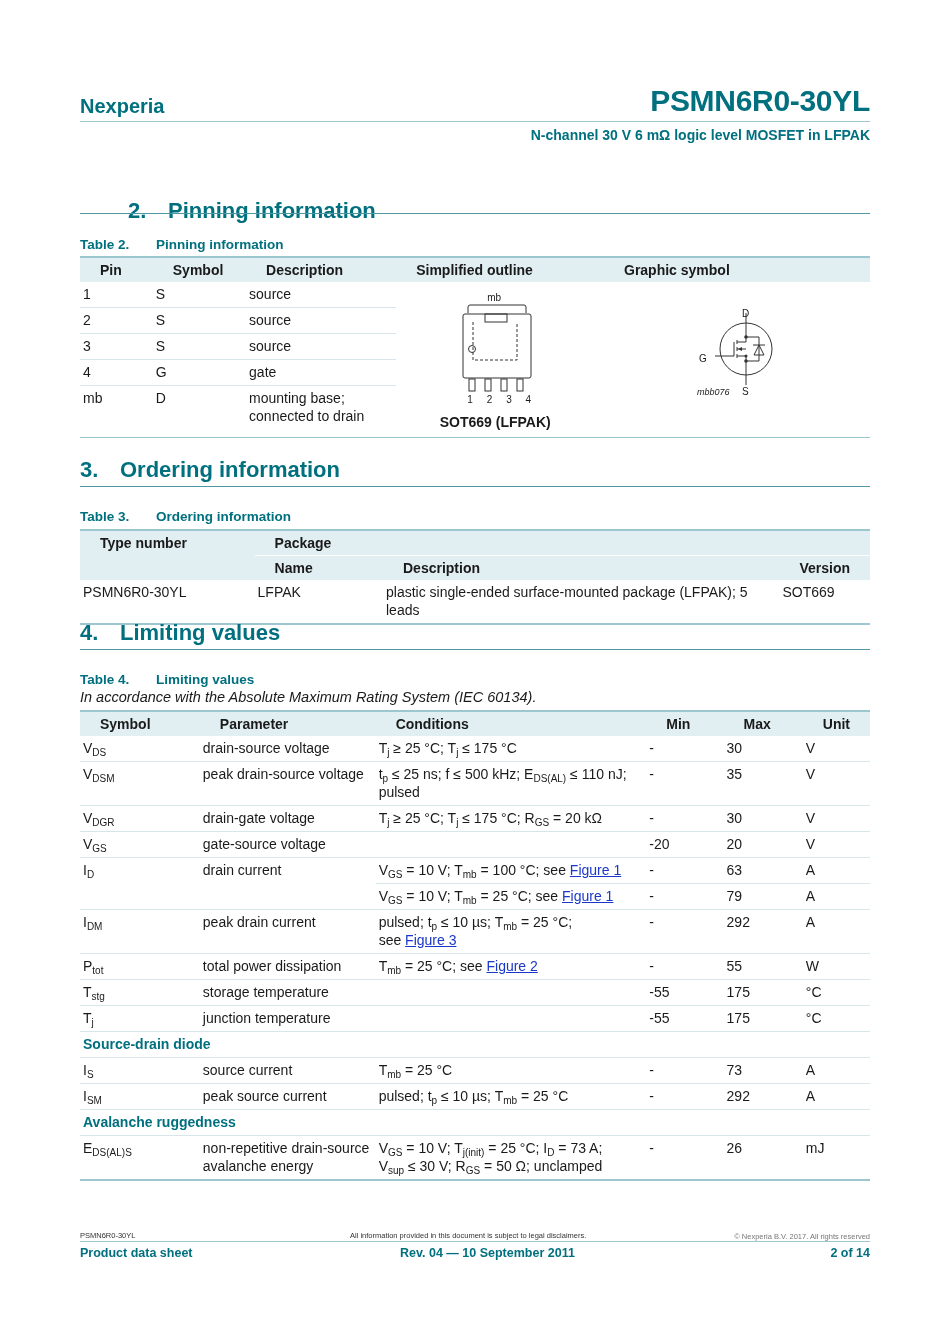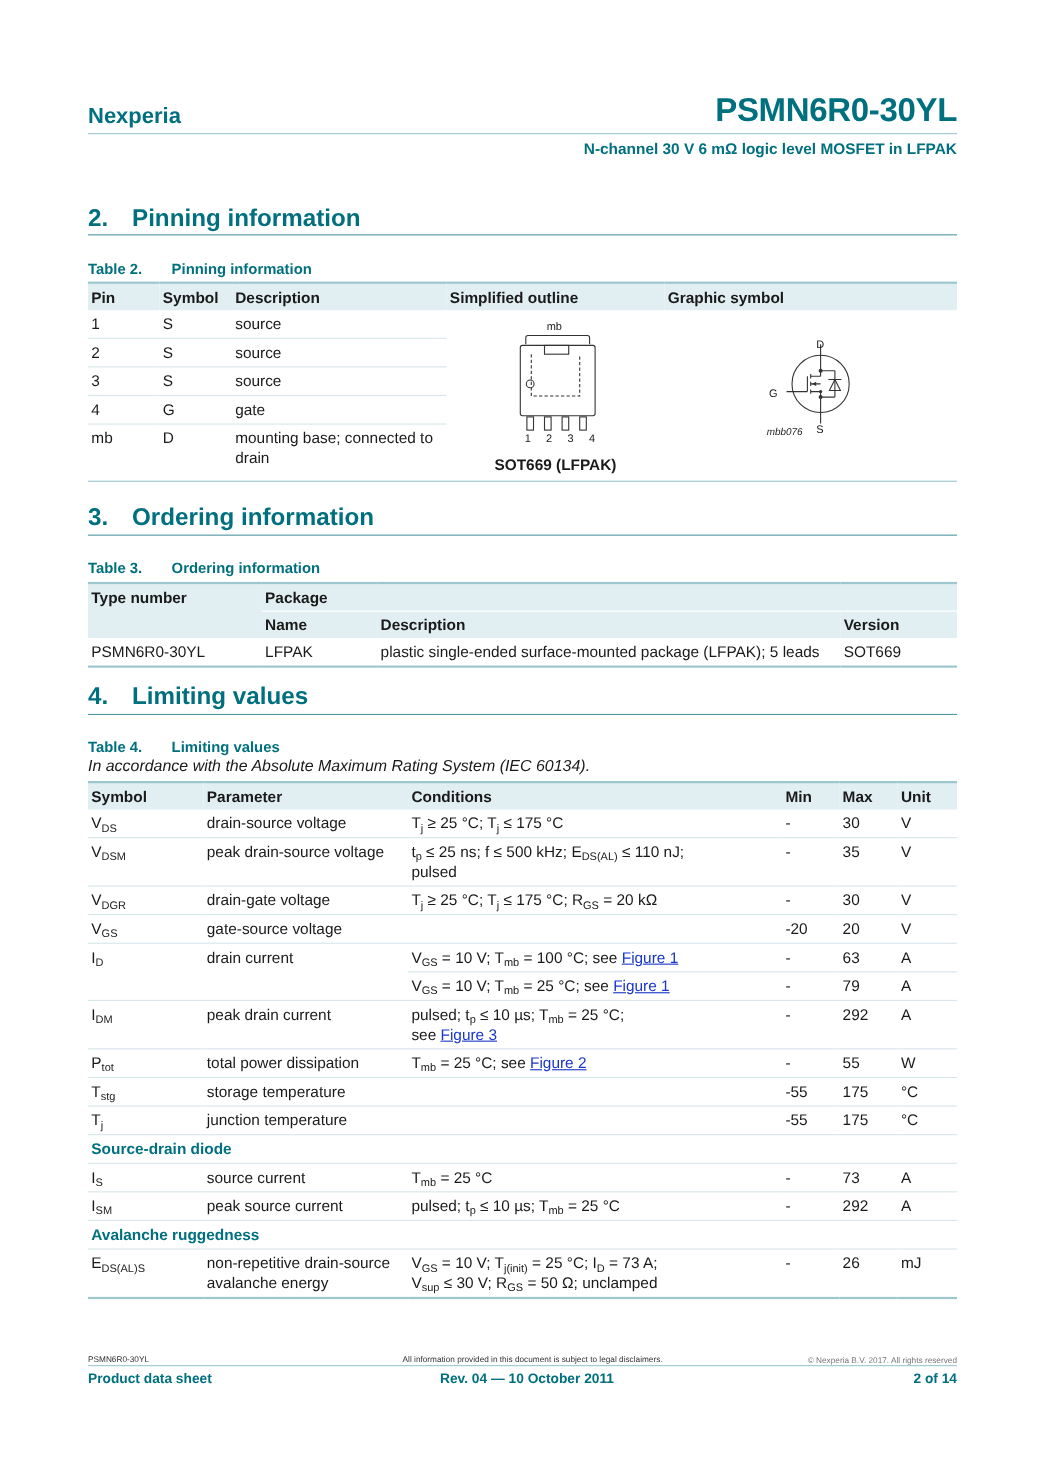--- a/index.html
+++ b/index.html
@@ -12,41 +12,41 @@
 
   .section-h { left:80px; font-size:22px; font-weight:bold; color:#00707f; }
   .section-h .num { display:inline-block; width:40px; }
   .sec-line { left:80px; right:80px; height:1px; background:#4e98a4; }
 
   .tbl-cap { left:80px; font-size:13.5px; font-weight:bold; color:#00707f; }
   .tbl-cap .num { display:inline-block; width:76px; }
   .tbl-note { left:80px; font-size:14.5px; font-style:italic; color:#1a1a1a; }
 
   table { border-collapse:collapse; font-size:14px; }
-  th { background:#e1eef2; text-align:left; font-weight:bold; padding:0 3px; height:24px; vertical-align:middle; }
+  th { background:#e1eef2; text-align:left; font-weight:bold; padding:0 20px; height:24px; vertical-align:middle; }
   td { padding:3px 3px 4px 3px; vertical-align:top; border-top:1px solid #d6e6ea; line-height:18px; }
   .tline { border-top:2px solid #9cc7cf; }
   .bline { border-bottom:2px solid #9cc7cf; }
   sub { font-size:10px; vertical-align:-3px; line-height:0; }
   a.fig { color:#1a37c9; text-decoration:underline; }
   .grp td { color:#00707f; font-weight:bold; }
 
   .foot-small { font-size:7.5px; color:#333; top:1231px; }
   .foot-line { left:80px; right:80px; top:1241px; height:1px; background:#9cc7cf; }
   .foot-big { top:1246px; font-size:12.5px; font-weight:bold; color:#00707f; }
 </style>
 </head>
 <body>
 
 <div class="abs brand">Nexperia</div>
 <div class="abs doc-title">PSMN6R0-30YL</div>
 <div class="abs hdr-line"></div>
 <div class="abs doc-sub">N-channel 30 V 6 mΩ logic level MOSFET in LFPAK</div>
 
-<div class="abs section-h" style="top:185px;">
+<div class="abs section-h" style="top:198px;margin-left:48px;">
   <span class="num">2.</span><span>Pinning information</span>
 </div>
 <div class="abs sec-line" style="top:213px;"></div>
 
 <div class="abs tbl-cap" style="top:237px;">
   <span class="num">Table 2.</span><span>Pinning information</span>
 </div>
 
 <div class="abs" style="left:80px; top:256px; width:790px;">
   <table style="width:790px;">
@@ -324,18 +324,18 @@
       <td>V<sub>GS</sub> = 10 V; T<sub>j(init)</sub> = 25 °C; I<sub>D</sub> = 73 A;<br>V<sub>sup</sub> ≤ 30 V; R<sub>GS</sub> = 50 Ω; unclamped</td>
       <td>-</td>
       <td>26</td>
       <td>mJ</td>
     </tr>
   </tbody>
     </table>
 </div>
 
 <div class="abs foot-small" style="left:80px;">PSMN6R0-30YL</div>
-<div class="abs foot-small" style="left:350px;margin-left:16px;">All information provided in this document is subject to legal disclaimers.</div>
+<div class="abs foot-small" style="left:350px;">All information provided in this document is subject to legal disclaimers.</div>
 <div class="abs foot-small" style="right:80px; color:#777; top:1232px;">© Nexperia B.V. 2017. All rights reserved</div>
 <div class="abs foot-line"></div>
 <div class="abs foot-big" style="left:80px;">Product data sheet</div>
-<div class="abs foot-big" style="left:400px;">Rev. 04 — 10 October 2011</div>
+<div class="abs foot-big" style="left:400px;">Rev. 04 — 10 September 2011</div>
 <div class="abs foot-big" style="right:80px;">2 of 14</div>
 
 </body></html>

